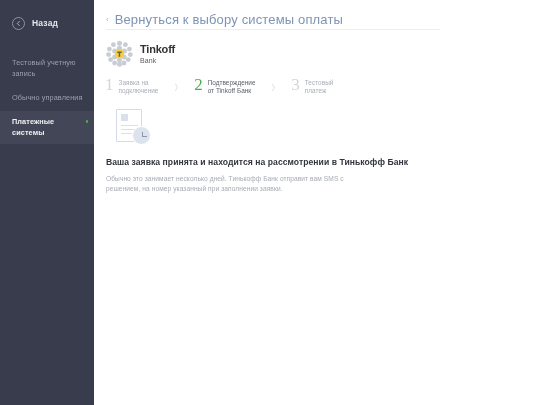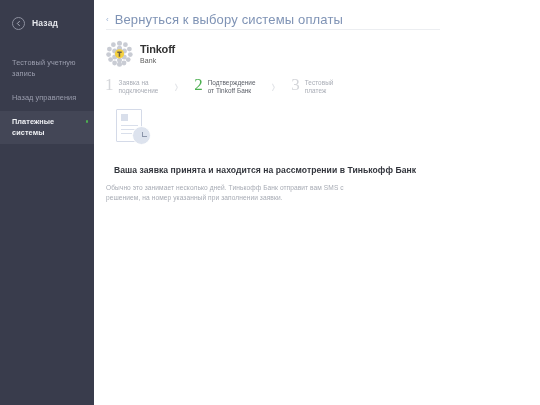--- a/index.html
+++ b/index.html
@@ -235,21 +235,21 @@
 
   
   .message {
     padding: 14px 0 0 12px;
   }
   .msg-title {
     font-size: 8.6px;
     font-weight: bold;
     color: #33363d;
     letter-spacing: 0.05px;
-    margin: 8px;
+    margin: 0;
   }
   .msg-body {
     margin: 7px 0 0 0;
     font-size: 6.6px;
     line-height: 10px;
     color: #a7abb4;
     max-width: 268px;
     letter-spacing: 0.08px;
   }
 </style>
@@ -270,21 +270,21 @@
     </div>
 
     <nav class="nav">
 
 
       <div class="nav-item">
         <span class="nav-label">Тестовый учетную запись</span>
       </div>
 
       <div class="nav-item">
-        <span class="nav-label">Назад управления</span>
+        <span class="nav-label">Обычно управления</span>
       </div>
 
       <div class="nav-item active">
         <span class="nav-label">Платежные системы</span>
         <span class="dot"></span>
       </div>
 
 
     </nav>
   </aside>

